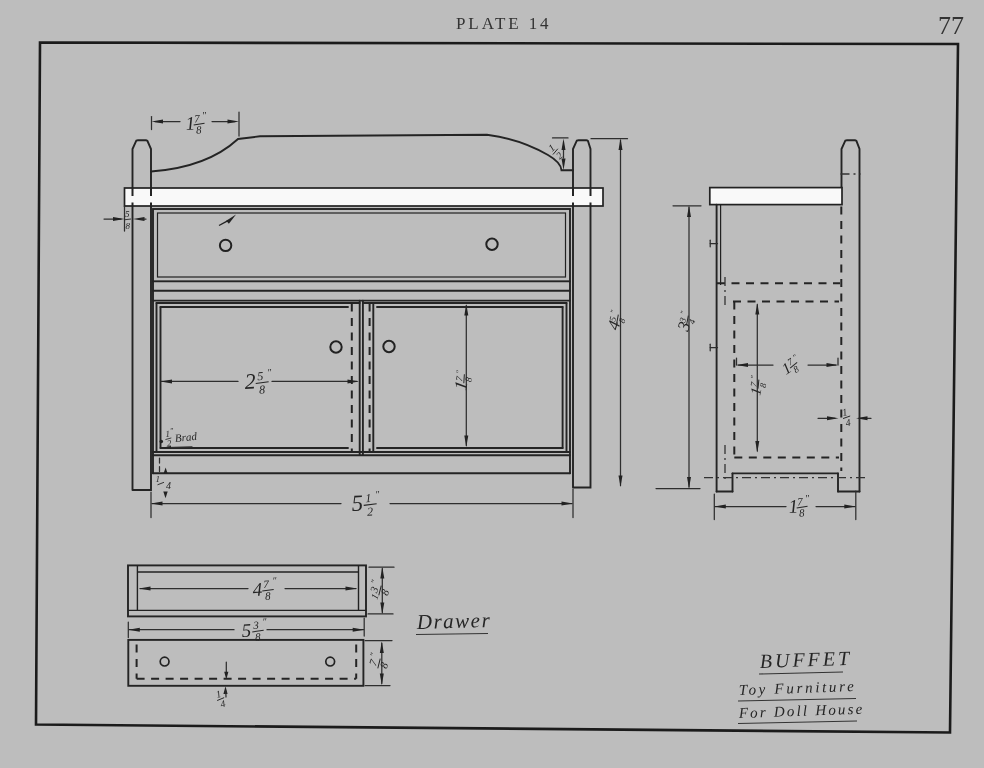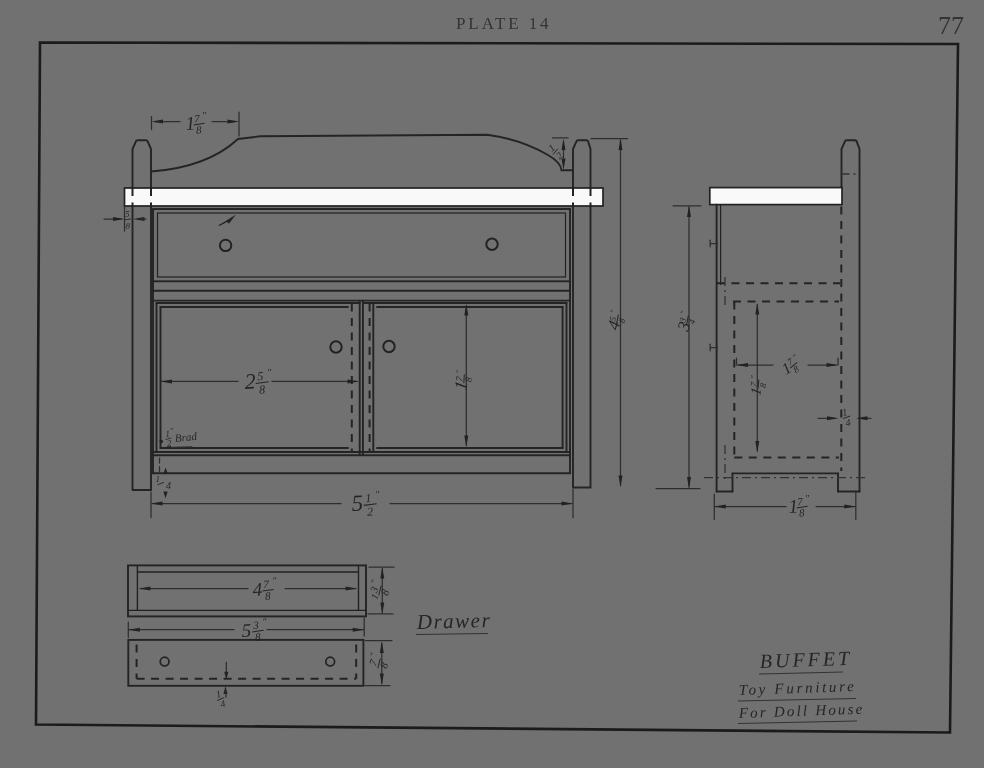--- a/index.html
+++ b/index.html
@@ -1,16 +1,16 @@
 <!DOCTYPE html>
 <html><head>
 <meta charset="utf-8">
 <style>
   html,body{margin:0;padding:0;background:#f9f9f8;}
-  #page{position:relative;width:984px;height:768px;background:#d946ef;overflow:hidden;filter:grayscale(1);
+  #page{position:relative;width:984px;height:768px;background:#c4b5fd;overflow:hidden;filter:grayscale(1);
         font-family:"Liberation Serif", serif;}
   svg{display:block;filter:blur(0.28px)}
   .ln{stroke:#242424;stroke-width:1.9;fill:none;stroke-linecap:round;}
   .dash{stroke:#242424;stroke-width:2;fill:none;stroke-dasharray:8 6.5;stroke-linecap:butt;}
   .dd{stroke:#333;stroke-width:1.3;fill:none;stroke-dasharray:9 4 2 4;}
   .dim{stroke:#2e2e2e;stroke-width:1.25;fill:none;stroke-linecap:round;}
   .ah{fill:#222;stroke:none;}
   text{fill:#252525;}
   .hand{font-family:"Liberation Serif",serif;font-style:italic;}
 </style>

